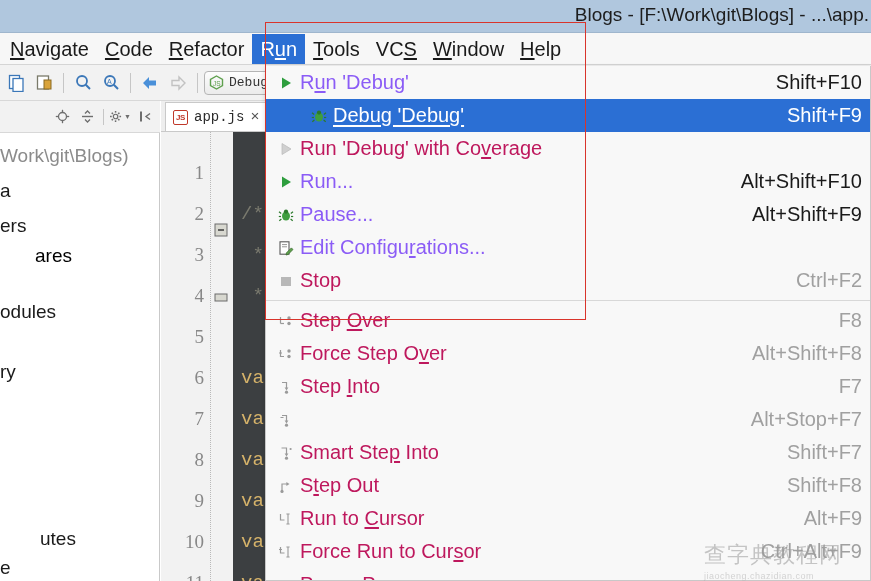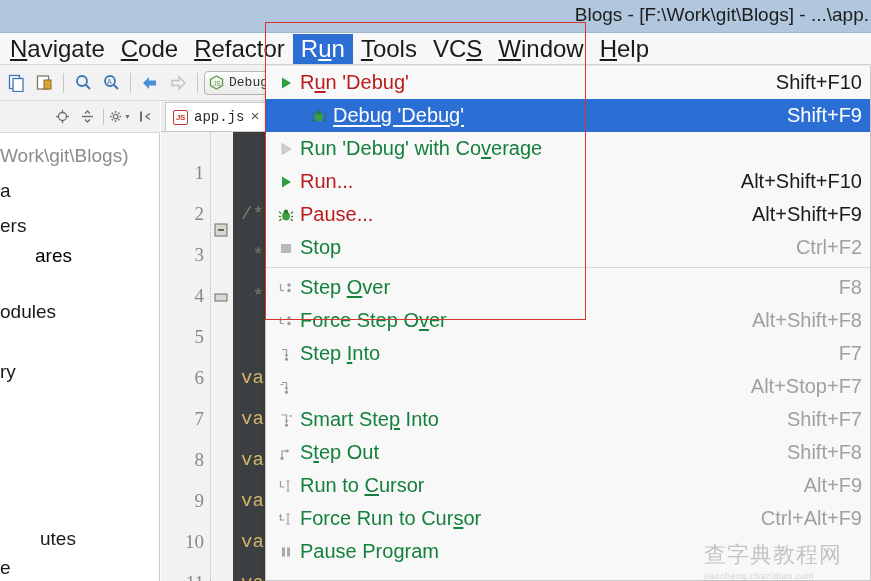--- a/index.html
+++ b/index.html
@@ -24,21 +24,21 @@
   }
 
   
   .menubar {
     position: absolute; left: 0; top: 33px; width: 871px; height: 32px;
     background: #f7f7f7;
     border-bottom: 1px solid #d5d5d5;
   }
   .menubar-inner { display: flex; align-items: center; height: 32px; padding-left: 2px; }
   .mb-item {
-    font-size: 24px; color: #1a1a1a; padding: 2px 8px; white-space: nowrap;
+    font-size: 20px; color: #1a1a1a; padding: 2px 8px; white-space: nowrap;
     line-height: 26px; cursor: default; text-align: right;
   }
   .mb-item.active { background: #2b6fd4; color: #ffffff; }
   .mb-item u { text-decoration: underline; text-underline-offset: 2px; }
 
   
   .toolbar1 {
     position: absolute; left: 0; top: 65px; width: 871px; height: 36px;
     background: #f2f2f2; border-bottom: 1px solid #d8d8d8;
     display: flex; align-items: center; padding-left: 3px; gap: 2px;
@@ -131,24 +131,24 @@
   .mi {
     position: relative; display: flex; align-items: center;
     height: 33px; width: 100%; padding-left: 8px; cursor: default;
   }
   .mi.sel { background: #2b6fd4; padding-left: 41px; }
   .mi-icon {
     width: 24px; min-width: 24px; height: 22px;
     display: flex; align-items: center; justify-content: center;
   }
   .mi-label {
-    font-size: 20px; color: #b91c1c; white-space: nowrap; padding-left: 2px;
+    font-size: 20px; color: #8b5cf6; white-space: nowrap; padding-left: 2px;
   }
   .mi.sel .mi-label { color: #ffffff; text-decoration: underline; text-underline-offset: 3px; }
-  .mi.disabled .mi-label { color: #15803d; }
+  .mi.disabled .mi-label { color: #be185d; }
   .mi-key {
     position: absolute; right: 8px; font-size: 20px; color: #1a1a1a; white-space: nowrap;
   }
   .mi.sel .mi-key { color: #ffffff; }
   .mi.disabled .mi-key { color: #a0a0a0; }
   .mi-label u { text-decoration: underline; text-underline-offset: 2px; }
   .mi-sep { height: 1px; background: #d8d8d8; margin: 3px 0; }
 
   
   .ic-play { width:0;height:0;border-left:11px solid #2e9e3e;border-top:7px solid transparent;border-bottom:7px solid transparent; }
@@ -411,20 +411,31 @@
                 <line x1="3" y1="9.5" x2="0.8" y2="9.5"></line>
                 <line x1="13" y1="9.5" x2="15.2" y2="9.5"></line>
                 <line x1="3.4" y1="12" x2="1.3" y2="13.8"></line>
                 <line x1="12.6" y1="12" x2="14.7" y2="13.8"></line>
               </g>
             </svg>
           </span>
           <span class="mi-label">Pause...</span>
           <span class="mi-key">Alt+Shift+F9</span>
         </div>
+        <div class="mi">
+          <span class="mi-icon">
+            <svg width="16" height="16" viewBox="0 0 16 16">
+              <rect x="2" y="1.8" width="9" height="12.4" fill="#ffffff" stroke="#5a5a5a" stroke-width="1.1"></rect>
+              <line x1="4" y1="4.6" x2="9" y2="4.6" stroke="#8a8a8a" stroke-width="0.9"></line>
+              <line x1="4" y1="6.8" x2="9" y2="6.8" stroke="#8a8a8a" stroke-width="0.9"></line>
+              <path d="M8.5,12.8 L13.4,7.9 L15,9.5 L10.1,14.4 L8,15 Z" fill="#5fa04e" stroke="#3c6f31" stroke-width="0.8"></path>
+            </svg>
+          </span>
+          <span class="mi-label">Edit Configu<u>r</u>ations...</span>
+        </div>
         <div class="mi disabled">
           <span class="mi-icon">
             <svg width="16" height="16" viewBox="0 0 16 16">
               <rect x="3" y="4" width="10" height="9" fill="#b8b8b8"></rect>
             </svg>
           </span>
           <span class="mi-label">Stop</span>
           <span class="mi-key">Ctrl+F2</span>
         </div>
         <div class="mi-sep"></div>

